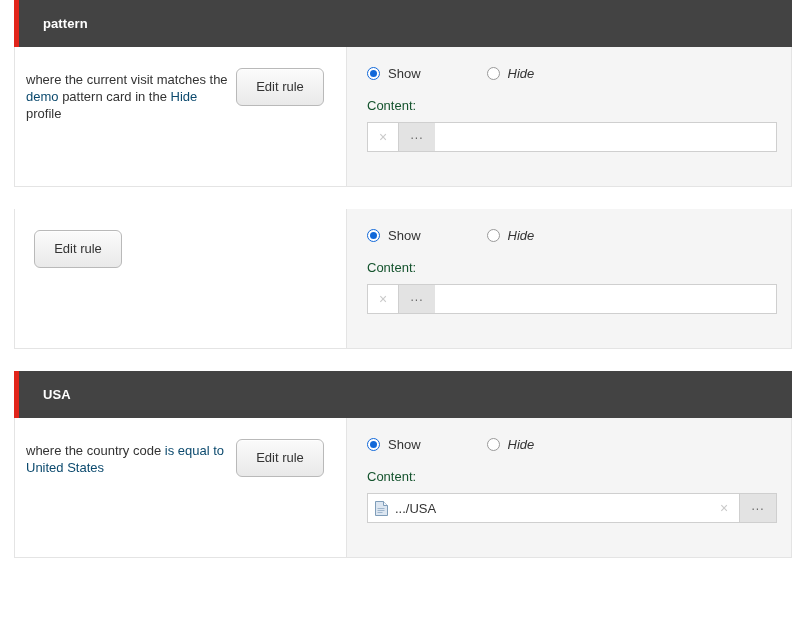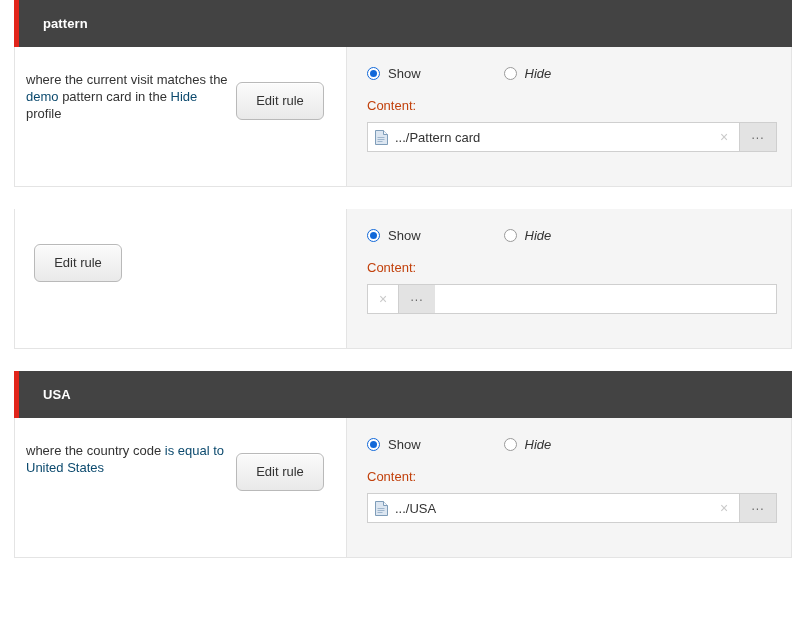--- a/index.html
+++ b/index.html
@@ -77,21 +77,21 @@
     line-height: 17px;
     color: #333333;
     padding-top: 6px;
   }
   .condition-text .hl {
     color: #0c4a6e;
   }
 
   .edit-rule-button {
     margin-left: 8px;
-    margin-top: 17px;
+    margin-top: 3px;
     width: 88px;
     height: 38px;
     border: 1px solid #b9b9b9;
     border-radius: 6px;
     background: linear-gradient(#fbfbfb, #e9e9e9);
     color: #333333;
     font-family: "Liberation Sans", sans-serif;
     font-size: 13px;
     line-height: 36px;
     text-align: center;
@@ -108,21 +108,20 @@
     border-left: 1px solid #e4e4e4;
     padding: 16px 14px 18px 20px;
     box-sizing: border-box;
   }
 
   .radio-row {
     display: flex;
     align-items: center;
     height: 20px;
     margin-bottom: 15px;
-    gap: 17px;
   }
   .radio-option {
     display: flex;
     align-items: center;
     cursor: pointer;
   }
   .radio-option.second { margin-left: 66px; font-style: italic; }
 
   .radio-mark {
     width: 13px;
@@ -153,21 +152,21 @@
     background: #1168d9;
   }
   .radio-label {
     margin-left: 8px;
     font-size: 13px;
     color: #333333;
   }
 
   .content-label {
     font-size: 13px;
-    color: #c2410c;
+    color: #14532d;
     margin-bottom: 9px;
   }
 
   .content-field {
     display: flex;
     align-items: stretch;
     height: 30px;
     border: 1px solid #cfcfcf;
     background: #ffffff;
     box-sizing: border-box;
@@ -240,28 +239,20 @@
             <span class="radio-mark on"></span>
             <span class="radio-label">Show</span>
           </div>
           <div class="radio-option second">
             <span class="radio-mark off"></span>
             <span class="radio-label">Hide</span>
           </div>
         </div>
         <div class="content-label">Content:</div>
         <div class="content-field">
-          <div class="content-value">
-            <svg class="doc-icon" viewBox="0 0 13 15">
-              <path d="M0.5 0.5 H8.5 L12.5 4.5 V14.5 H0.5 Z" fill="#dce6f1" stroke="#7f9db9" stroke-width="1"></path>
-              <path d="M8.5 0.5 V4.5 H12.5" fill="#f2f6fb" stroke="#7f9db9" stroke-width="1"></path>
-              <path d="M2.5 7.5 H9.5 M2.5 9.5 H9.5 M2.5 11.5 H7.5" stroke="#9fb6cd" stroke-width="1"></path>
-            </svg>
-            <span class="content-text">.../Pattern card</span>
-          </div>
           <div class="clear-button">×</div>
           <div class="browse-button">...</div>
         </div>
       </div>
     </div>
   </div>
 
   <div class="rule-card">
     <div class="card-body">
       <div class="condition-pane">

